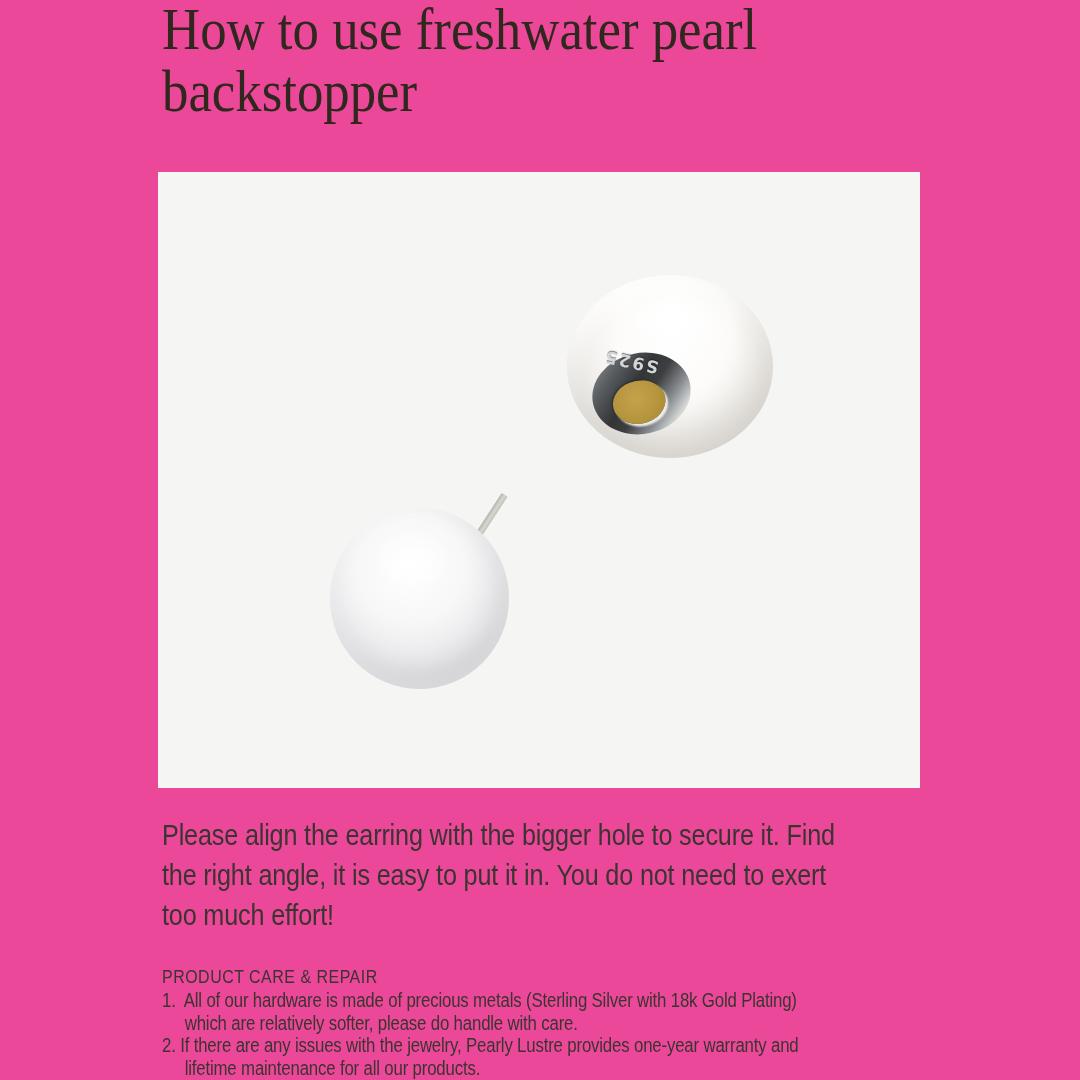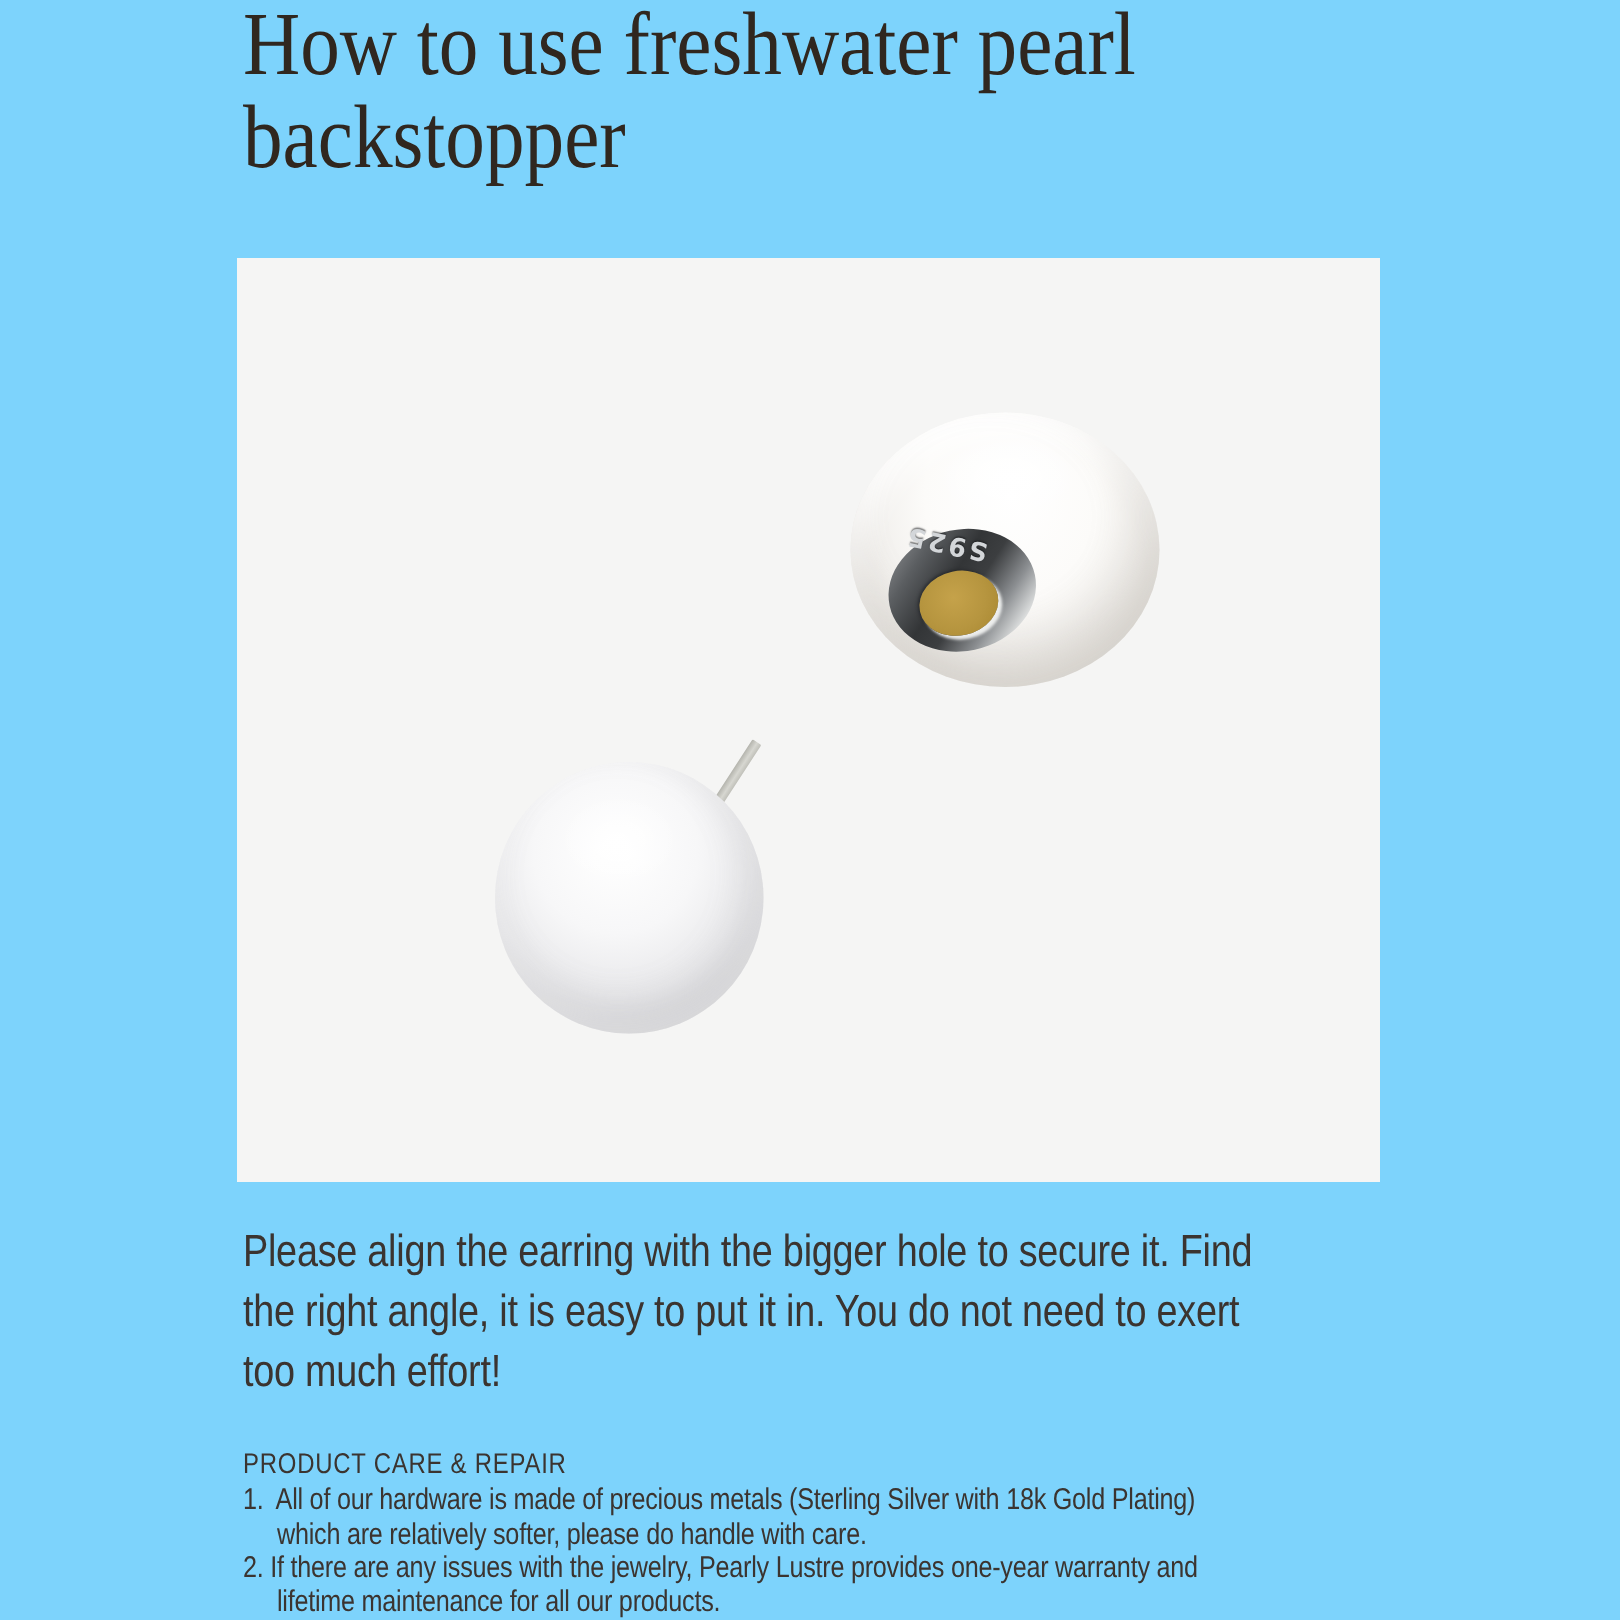--- a/index.html
+++ b/index.html
@@ -1,20 +1,20 @@
 <!DOCTYPE html>
 <html><head>
 <meta charset="utf-8">
 <style>
   html, body { margin: 0; padding: 0; background: #ffffff; }
   .page {
     position: relative;
     width: 1080px;
     height: 1080px;
-    background: #7dd3fc;
+    background: #ec4899;
     overflow: hidden;
     font-family: "Liberation Sans", sans-serif;
   }
 
   
   .page-title {
     position: absolute;
     left: 162px;
     top: -2px;
     margin: 0;

